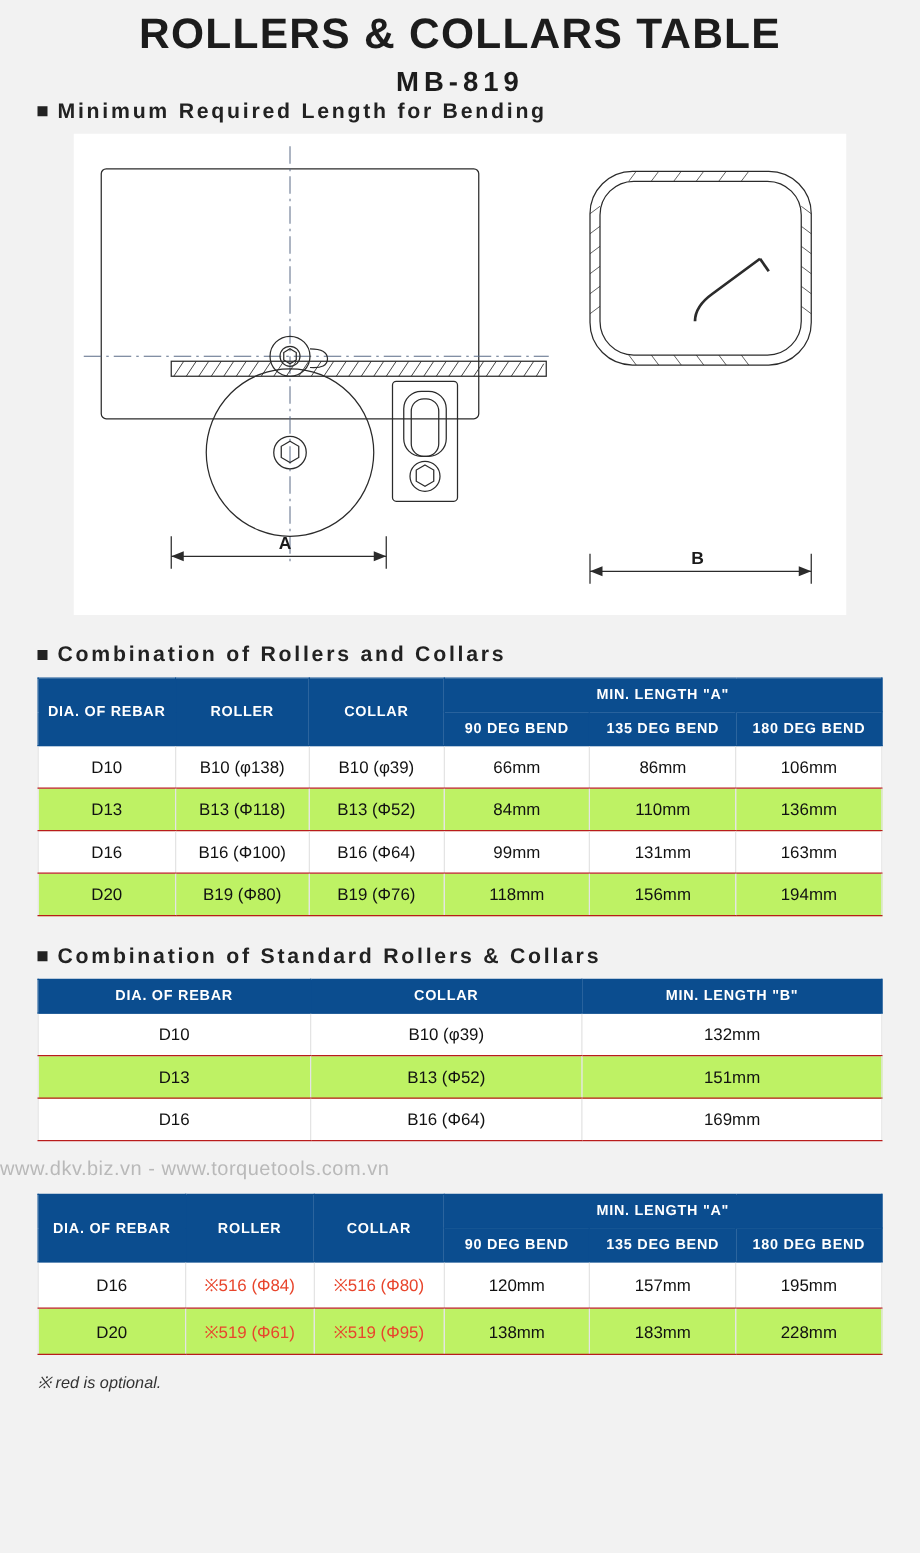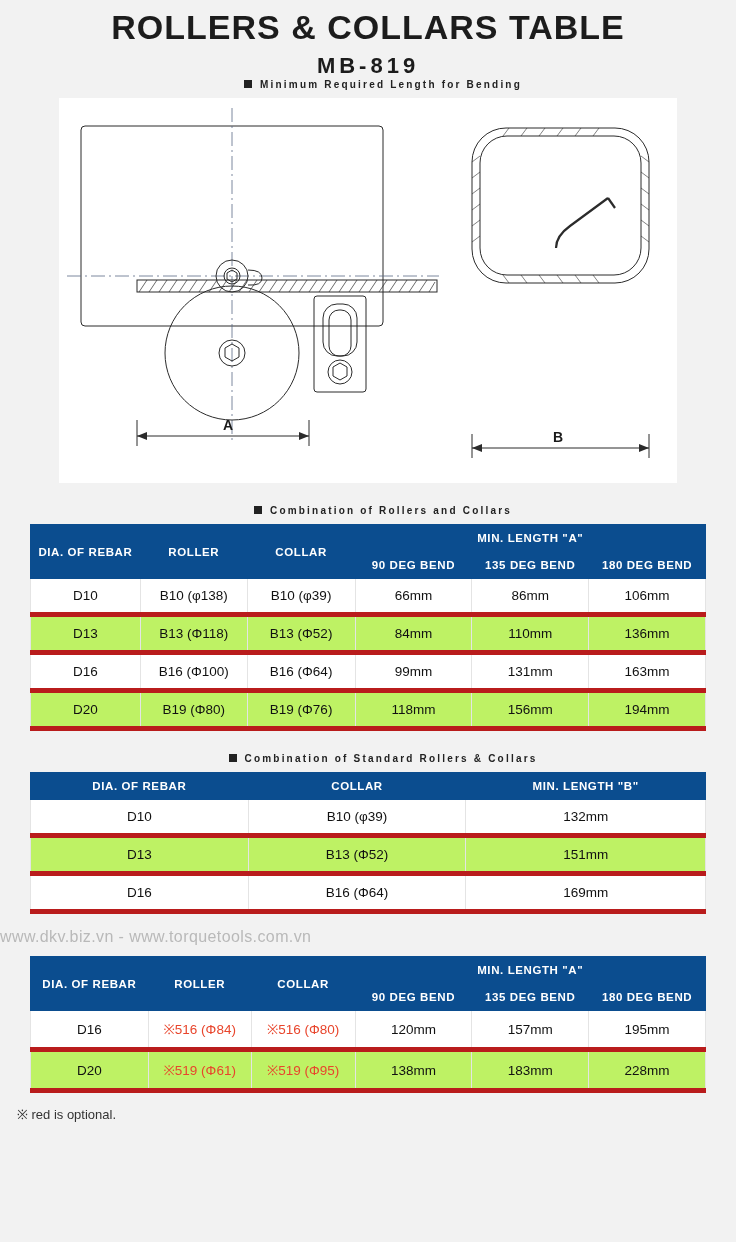--- a/index.html
+++ b/index.html
@@ -28,26 +28,25 @@
   .subtitle {
     text-align: center;
     font-size: 22px;
     font-weight: bold;
     letter-spacing: 4px;
     color: #1c1c1c;
     margin-top: 6px;
   }
 
   .section-head {
-    font-size: 10px;
+    font-size: 17px;
     font-weight: bold;
     letter-spacing: 2.2px;
     color: #222;
     margin: 0 0 8px 30px;
-    text-align: center;
   }
   .section-head .sq {
     display: inline-block;
     width: 8px; height: 8px;
     background: #222;
     margin-right: 8px;
     vertical-align: middle;
     position: relative;
     top: -1px;
   }
@@ -74,42 +73,43 @@
     font-weight: bold;
     letter-spacing: 0.6px;
     text-align: center;
     padding: 7px 4px;
     border: 1px solid #0b4d8f;
   }
   td {
     text-align: center;
     font-size: 13.5px;
     padding: 9px 4px;
-    border-bottom: 5px solid #b91c1c;
+    border-bottom: 1px solid #b91c1c;
     border-left: 1px solid #e4e4e4;
     border-right: 1px solid #e4e4e4;
     background: #fff;
     color: #111;
   }
   tr.alt td { background: #bef264; }
   table.tbl { border: 1px solid #0b4d8f; }
   .spacer-22 { height: 22px; }
 
   .watermark {
     text-align: left;
     color: #b9b9b9;
     font-size: 16px;
     letter-spacing: 0.4px;
     margin: 14px 0 10px 0;
   }
   .red { color: #e8452c; }
   .note {
     font-size: 13px;
     color: #333;
-    margin: 12px 0 0 17px;
+    margin: 12px 0 0 30px;
+    font-style: italic;
   }
 </style>
 </head>
 <body>
 
 <div class="page">
 
   <div class="title">ROLLERS &amp; COLLARS TABLE</div>
   <div class="subtitle">MB-819</div>
 

